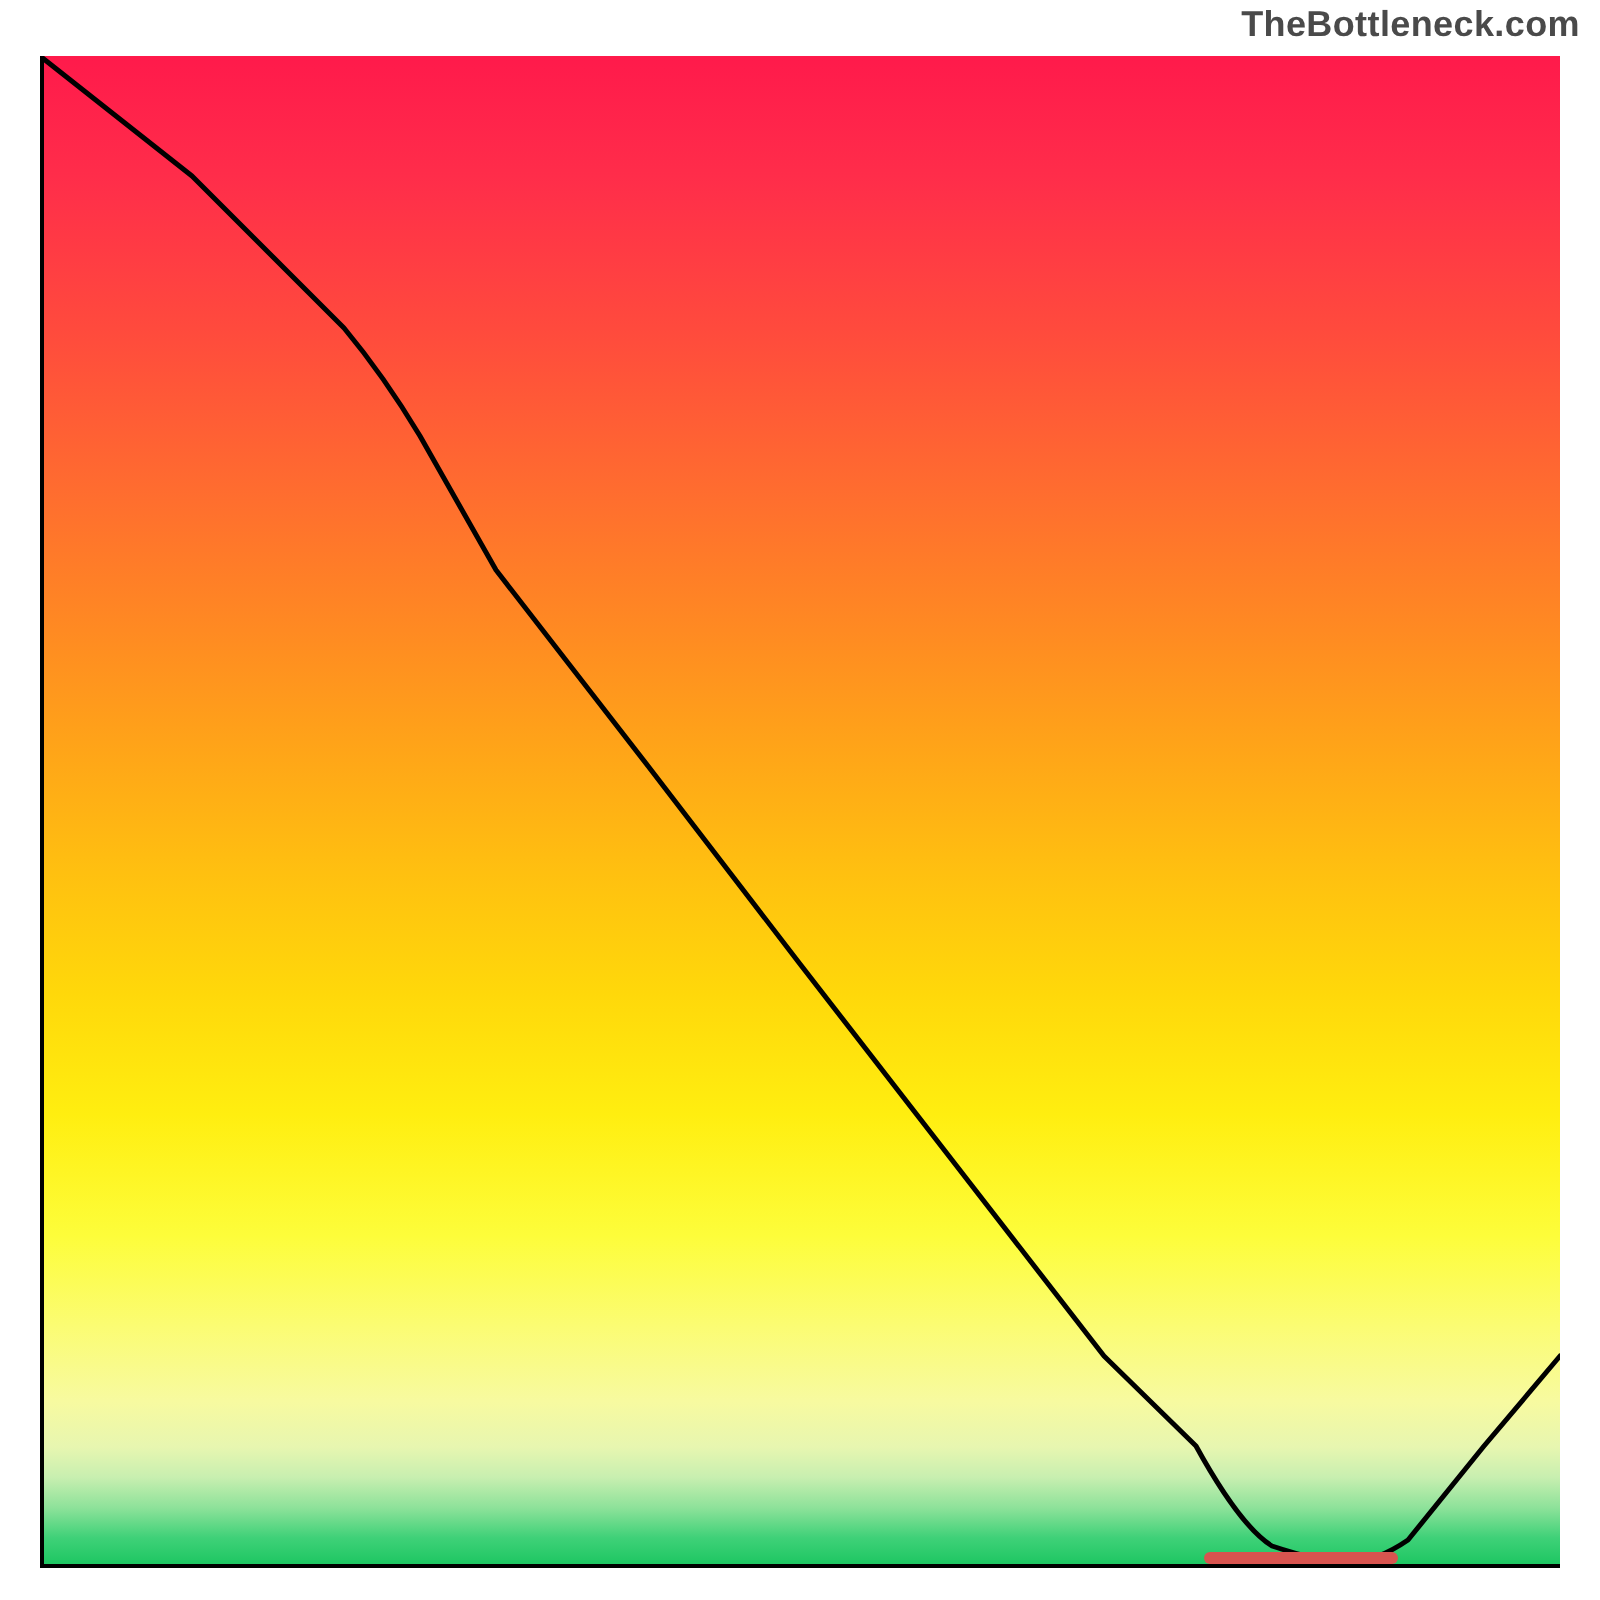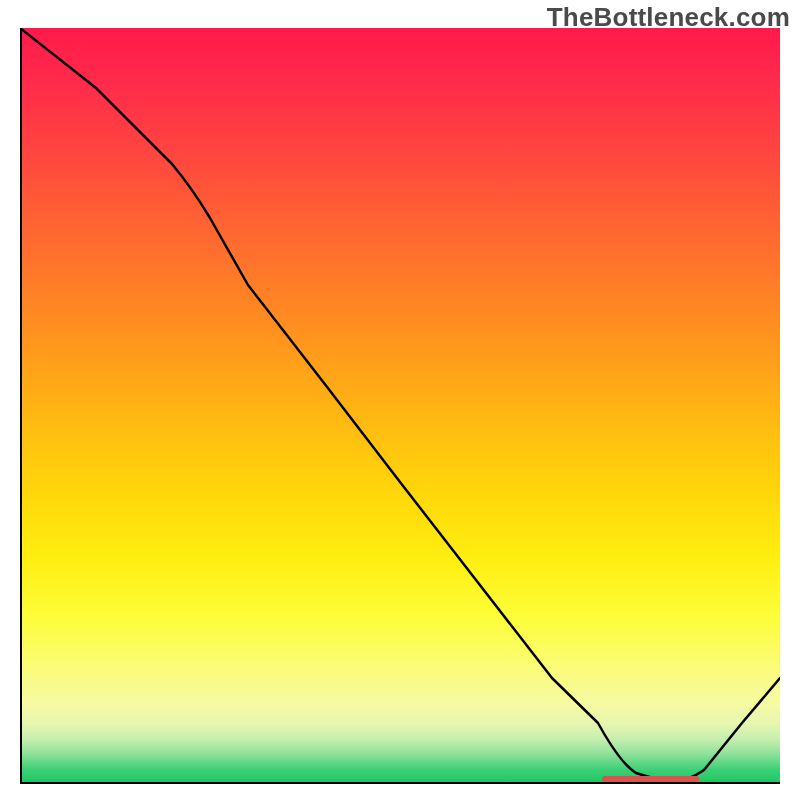--- a/index.html
+++ b/index.html
@@ -13,21 +13,21 @@
   }
   .canvas {
     position: relative;
     width: 800px;
     height: 800px;
   }
   .watermark {
     position: absolute;
     top: 2px;
     right: 10px;
-    font-size: 26px;
+    font-size: 18px;
     font-weight: 600;
     color: #4a4a4a;
     letter-spacing: 0.2px;
   }
   .plot-area {
     position: absolute;
     left: 20px;
     top: 28px;
     width: 760px;
     height: 756px;

